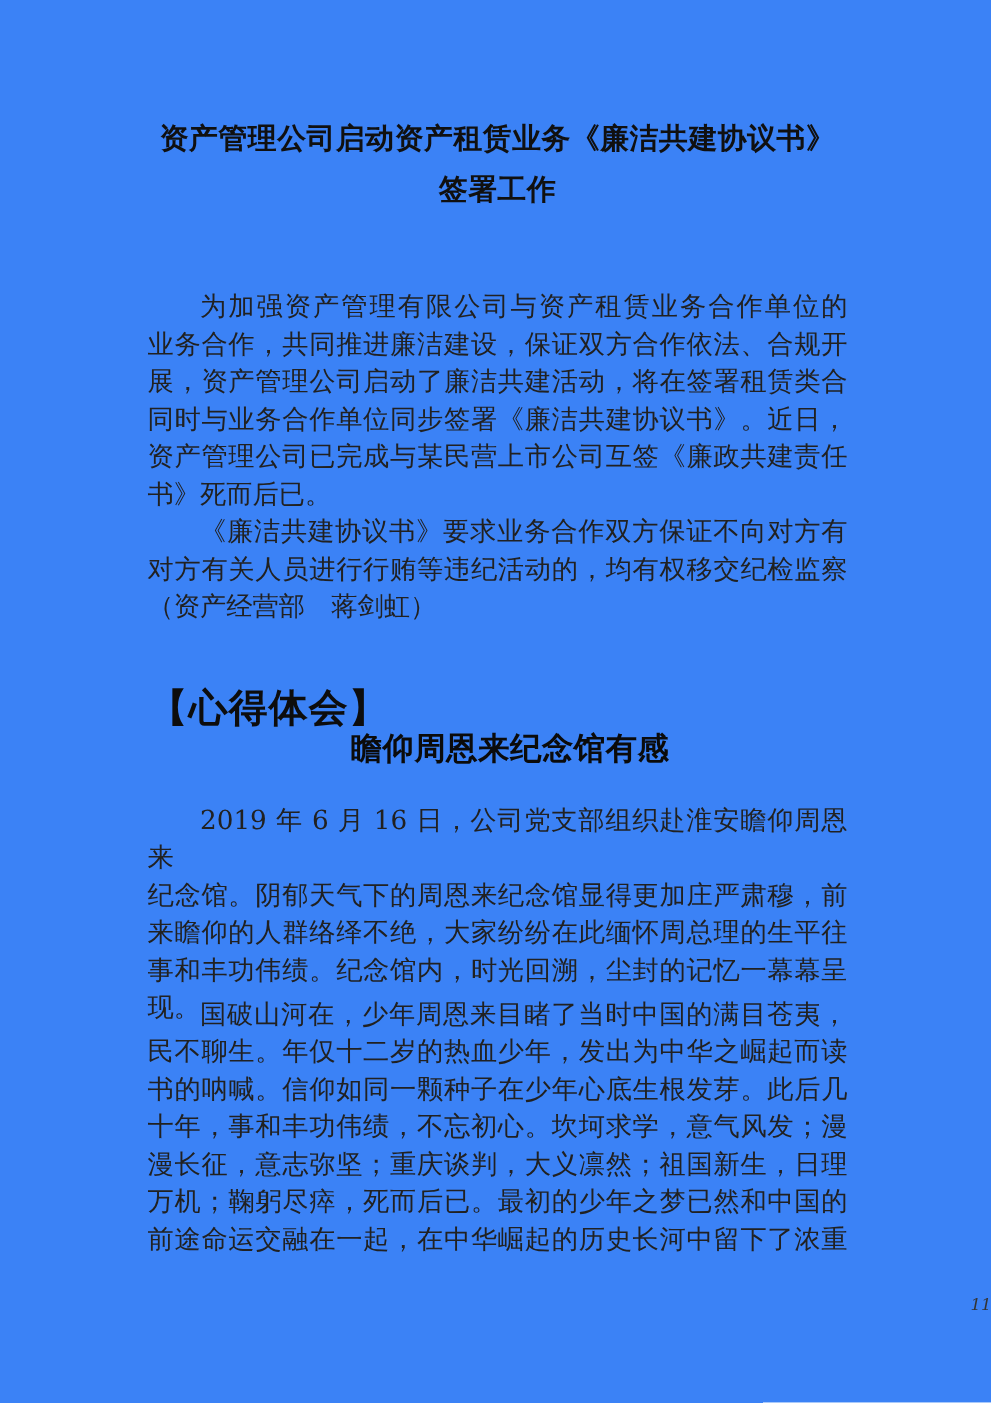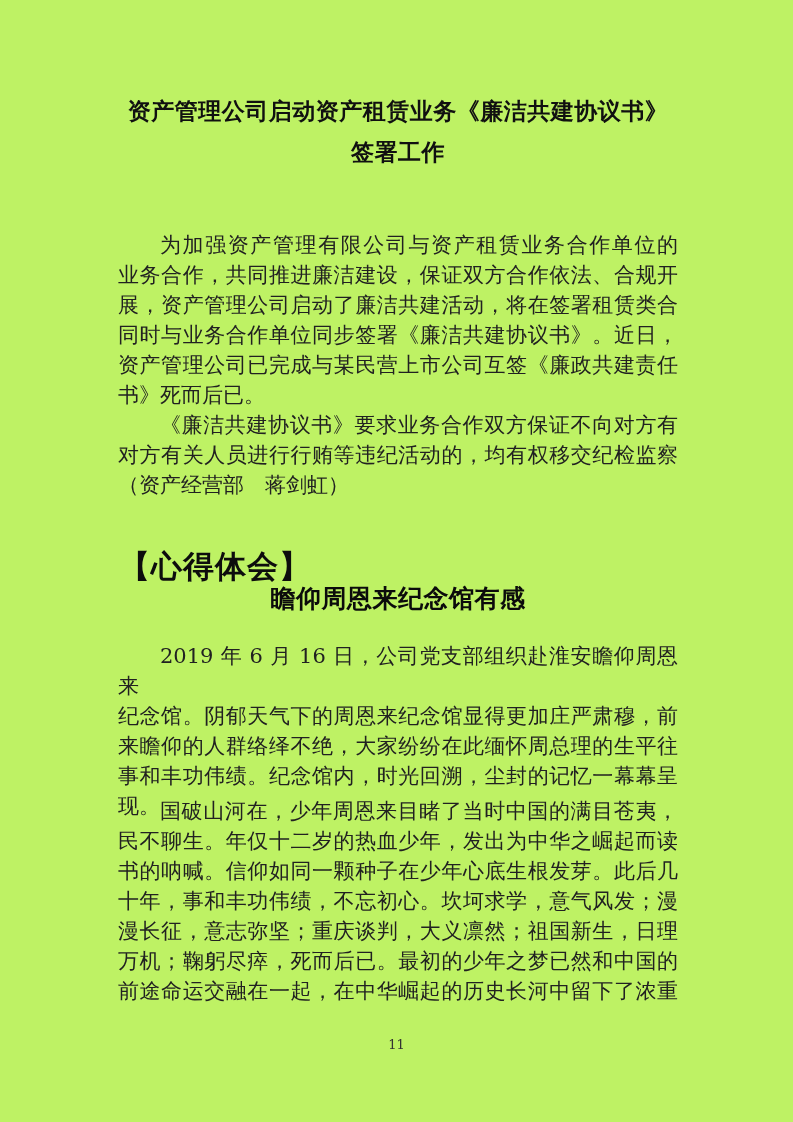--- a/index.html
+++ b/index.html
@@ -1,21 +1,21 @@
 <!DOCTYPE html>
 <html><head>
 <meta charset="utf-8">
 <style>
   * { margin: 0; padding: 0; box-sizing: border-box; }
   html, body { background: #ffffff; }
   .page {
     position: relative;
     width: 793px;
     height: 1122px;
-    background: #bef264;
+    background: #3b82f6;
     overflow: hidden;
     font-family: "DejaVu Serif", "Liberation Serif", serif;
     color: #212121;
   }
   .doc-title {
     position: absolute;
     top: 90px;
     left: 110px;
     width: 576px;
     text-align: center;
@@ -49,38 +49,39 @@
     left: 119px;
     font-size: 31px;
     font-weight: 700;
     color: #0d0d0d;
     letter-spacing: 1px;
     font-family: "DejaVu Serif", "Liberation Serif", serif;
   }
   .article-heading {
     position: absolute;
     top: 582px;
-    left: 118px;
+    left: 128px;
     width: 560px;
     text-align: center;
     font-size: 25px;
     font-weight: 700;
     color: #0b0b0b;
     font-family: "DejaVu Sans", "Liberation Sans", sans-serif;
     letter-spacing: 0.5px;
   }
   .page-number {
     position: absolute;
     top: 1037px;
     left: 0;
     width: 793px;
-    text-align: center;
+    text-align: right;
     font-size: 13px;
     color: #333333;
     font-family: "DejaVu Serif", "Liberation Serif", serif;
+    font-style: italic;
   }
 </style>
 </head>
 <body>
 
 <div class="page">
 
   <div class="doc-title">
     <div>资产管理公司启动资产租赁业务《廉洁共建协议书》</div>
     <div>签署工作</div>

